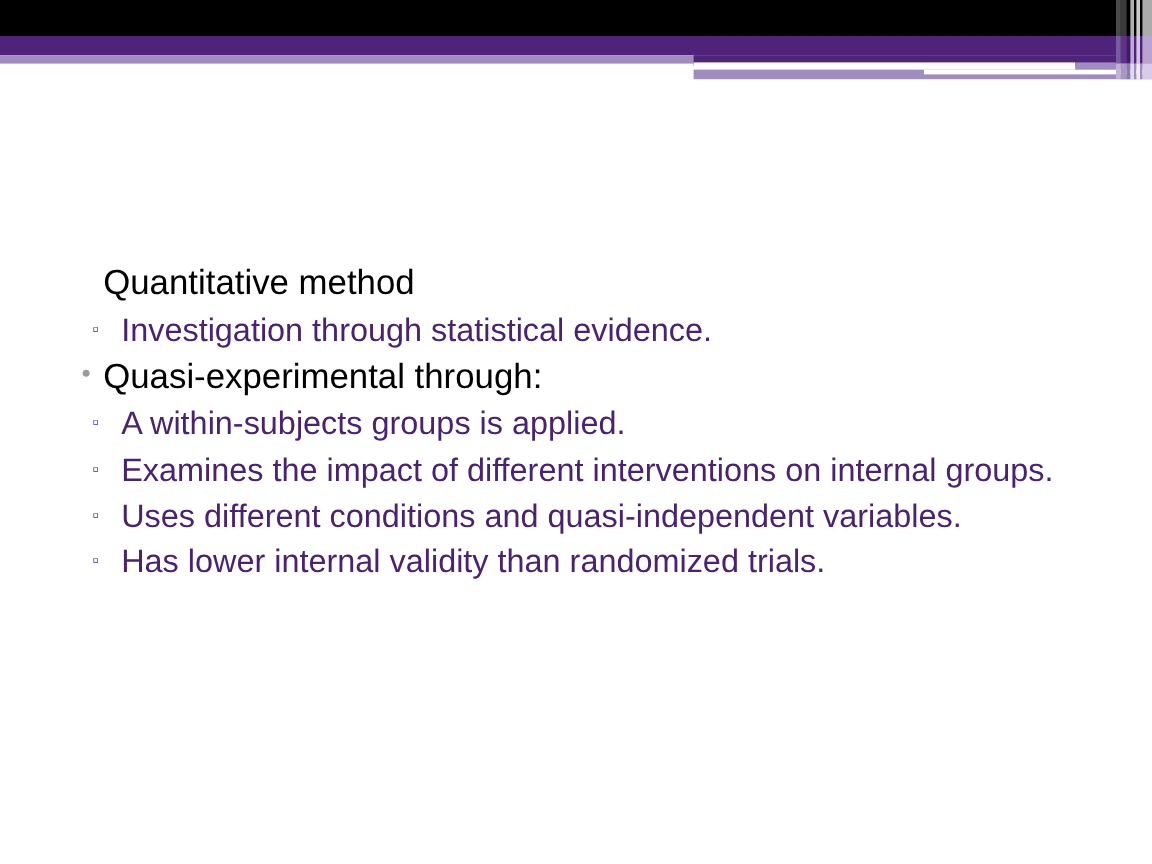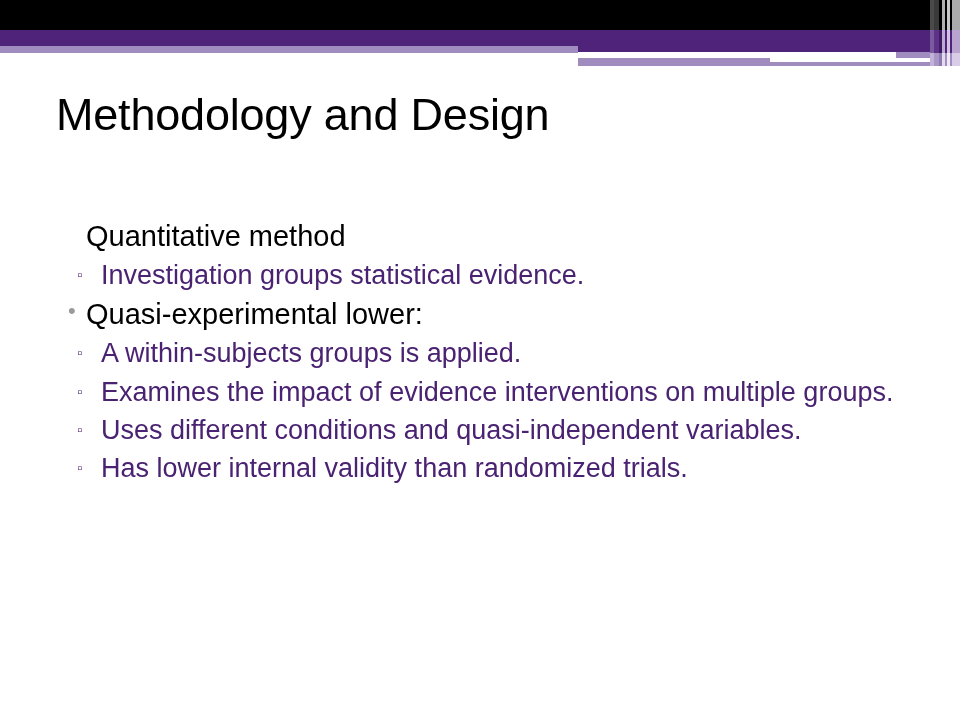--- a/index.html
+++ b/index.html
@@ -132,47 +132,46 @@
 
   <div class="vstripe-low" style="left:930px;top:53px;width:4px;height:13px;background:#C3B2D8;"></div>
   <div class="vstripe-low" style="left:934px;top:53px;width:5px;height:13px;background:#A996C4;"></div>
   <div class="vstripe-low" style="left:939px;top:53px;width:3px;height:13px;background:#8E78B0;"></div>
   <div class="vstripe-low" style="left:942px;top:53px;width:3px;height:13px;background:#E2DAEE;"></div>
   <div class="vstripe-low" style="left:945px;top:53px;width:2px;height:13px;background:#A18CC0;"></div>
   <div class="vstripe-low" style="left:947px;top:53px;width:3px;height:13px;background:#EFEAF6;"></div>
   <div class="vstripe-low" style="left:950px;top:53px;width:2px;height:13px;background:#A18CC0;"></div>
   <div class="vstripe-low" style="left:952px;top:53px;width:8px;height:13px;background:#D8CCE8;"></div>
 
-  <div id="title">Methodology and Design</div>
 
   <div id="body-list">
 
     <div class="row lvl1 nobullet">
       <span class="bullet">•</span>
       <span class="text">Quantitative method</span>
     </div>
 
     <div class="row lvl2">
       <span class="bullet">▫</span>
-      <span class="text">Investigation groups statistical evidence.</span>
+      <span class="text">Investigation through statistical evidence.</span>
     </div>
 
     <div class="row lvl1">
       <span class="bullet">•</span>
-      <span class="text">Quasi-experimental lower:</span>
+      <span class="text">Quasi-experimental through:</span>
     </div>
 
     <div class="row lvl2">
       <span class="bullet">▫</span>
       <span class="text">A within-subjects groups is applied.</span>
     </div>
 
     <div class="row lvl2">
       <span class="bullet">▫</span>
-      <span class="text">Examines the impact of evidence interventions on multiple groups.</span>
+      <span class="text">Examines the impact of different interventions on internal groups.</span>
     </div>
 
     <div class="row lvl2">
       <span class="bullet">▫</span>
       <span class="text">Uses different conditions and quasi-independent variables.</span>
     </div>
 
     <div class="row lvl2">
       <span class="bullet">▫</span>
       <span class="text">Has lower internal validity than randomized trials.</span>

